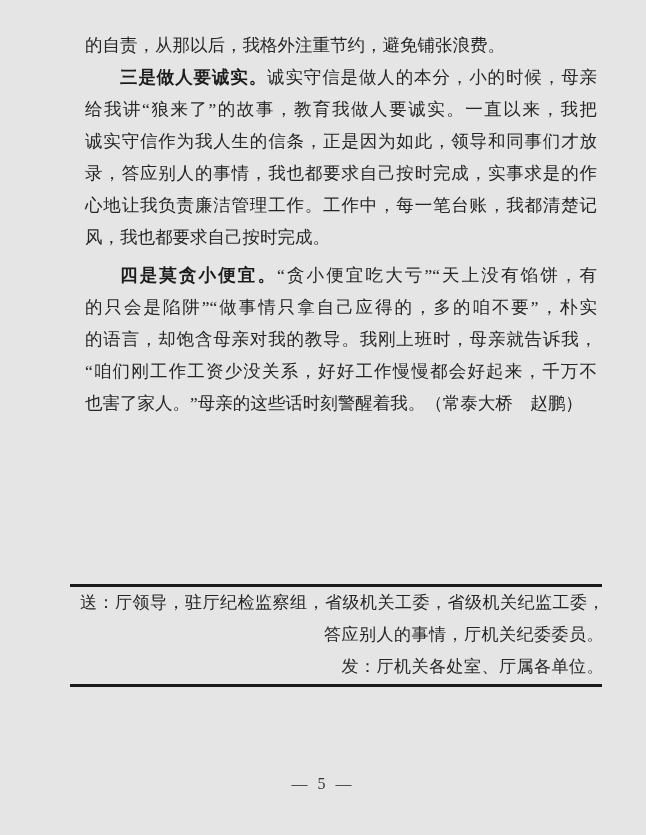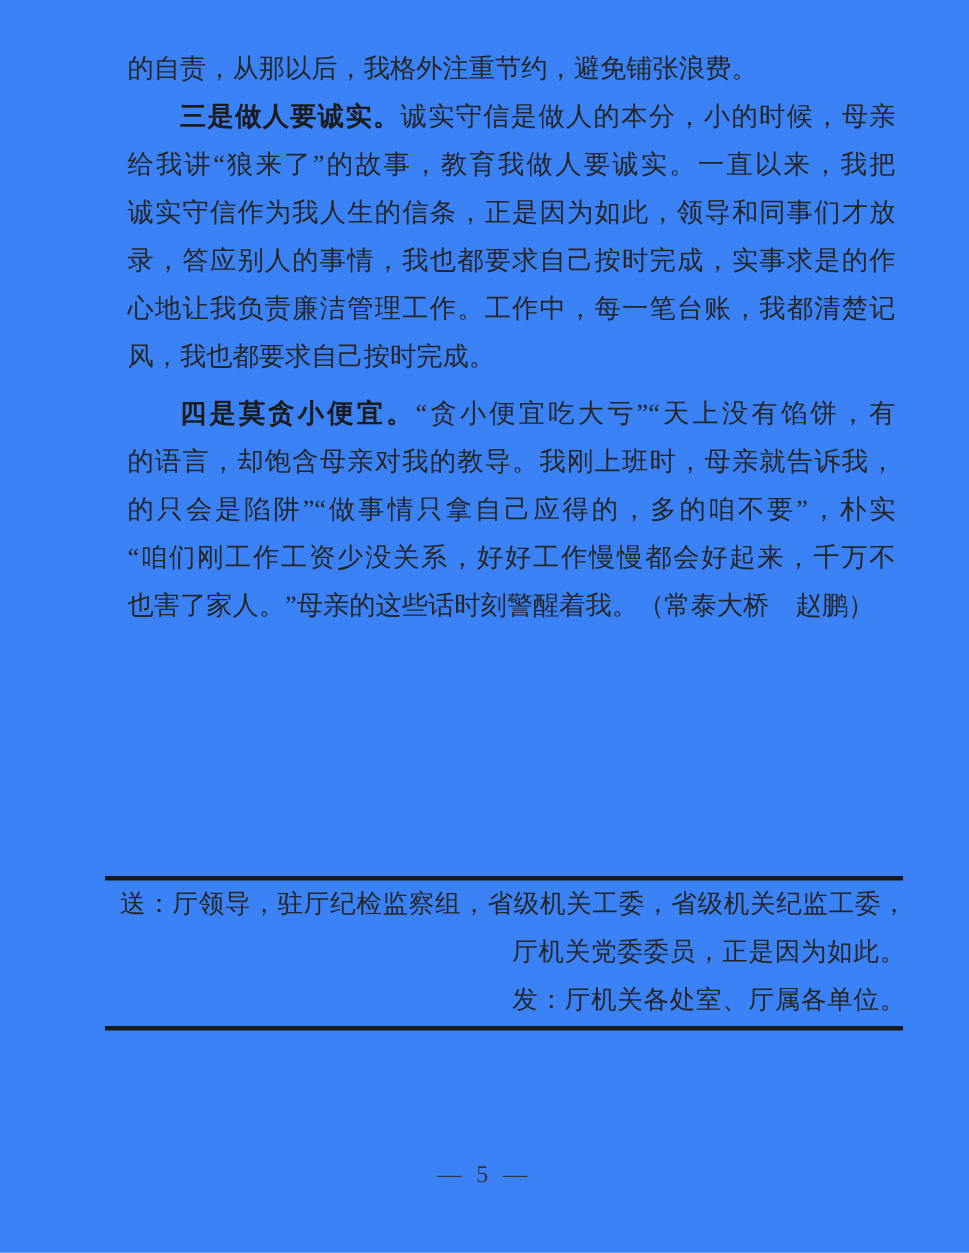--- a/index.html
+++ b/index.html
@@ -6,21 +6,21 @@
   body {
     width: 646px; height: 835px;
     background: #fdfdfd;
     font-family: "Liberation Serif", "DejaVu Serif", serif;
     color: #262626;
     position: relative;
     overflow: hidden;
   }
   .page {
     position: absolute; inset: 0;
-    background: #3b82f6;
+    background: #e5e5e5;
   }
   
   .doc-body {
     position: absolute;
     left: 85px; top: 29px;
     width: 512px;
   }
   .line {
     height: 32px;
     line-height: 32px;
@@ -83,31 +83,31 @@
 
   <div class="doc-body">
     <div class="line last"><span>的自责，从那以后，我格外注重节约，避免铺张浪费。</span></div>
     <div class="line indent"><b>三是做人要诚实。</b><span>诚实守信是做人的本分，小的时候，母亲</span></div>
     <div class="line"><span>给我讲“狼来了”的故事，教育我做人要诚实。一直以来，我把</span></div>
     <div class="line"><span>诚实守信作为我人生的信条，正是因为如此，领导和同事们才放</span></div>
     <div class="line"><span>录，答应别人的事情，我也都要求自己按时完成，实事求是的作</span></div>
     <div class="line"><span>心地让我负责廉洁管理工作。工作中，每一笔台账，我都清楚记</span></div>
     <div class="line last"><span>风，我也都要求自己按时完成。</span></div>
     <div class="line indent para-gap"><b>四是莫贪小便宜。</b><span>“贪小便宜吃大亏”“天上没有馅饼，有</span></div>
+    <div class="line"><span>的只会是陷阱”“做事情只拿自己应得的，多的咱不要”，朴实</span></div>
     <div class="line"><span>的语言，却饱含母亲对我的教导。我刚上班时，母亲就告诉我，</span></div>
-    <div class="line"><span>的只会是陷阱”“做事情只拿自己应得的，多的咱不要”，朴实</span></div>
     <div class="line"><span>“咱们刚工作工资少没关系，好好工作慢慢都会好起来，千万不</span></div>
     <div class="line last"><span>也害了家人。”母亲的这些话时刻警醒着我。（常泰大桥　赵鹏）</span></div>
   </div>
 
   <div class="rule top"></div>
 
   <div class="footer-block">
     <div class="footer-line">送：厅领导，驻厅纪检监察组，省级机关工委，省级机关纪监工委，</div>
-    <div class="footer-line">厅机关党委委员，正是因为如此。</div>
+    <div class="footer-line">答应别人的事情，厅机关纪委委员。</div>
     <div class="footer-line">发：厅机关各处室、厅属各单位。</div>
   </div>
 
   <div class="rule bottom"></div>
 
   <div class="page-number">— 5 —</div>
 
 </div>
 
 </body></html>

